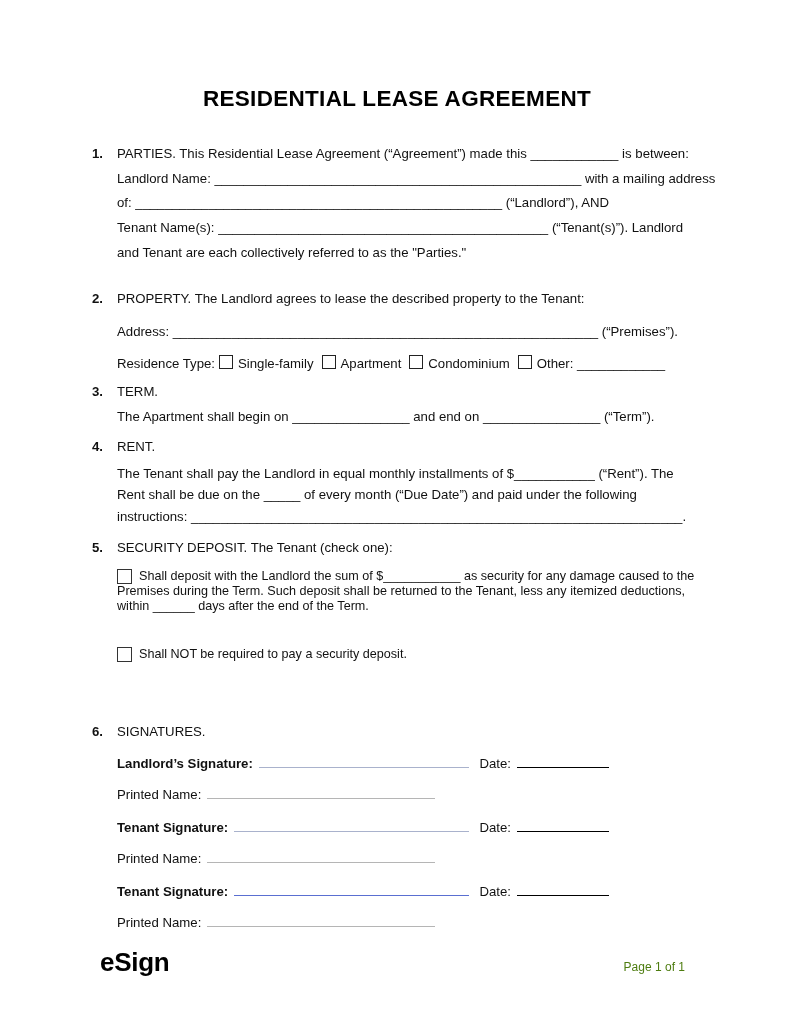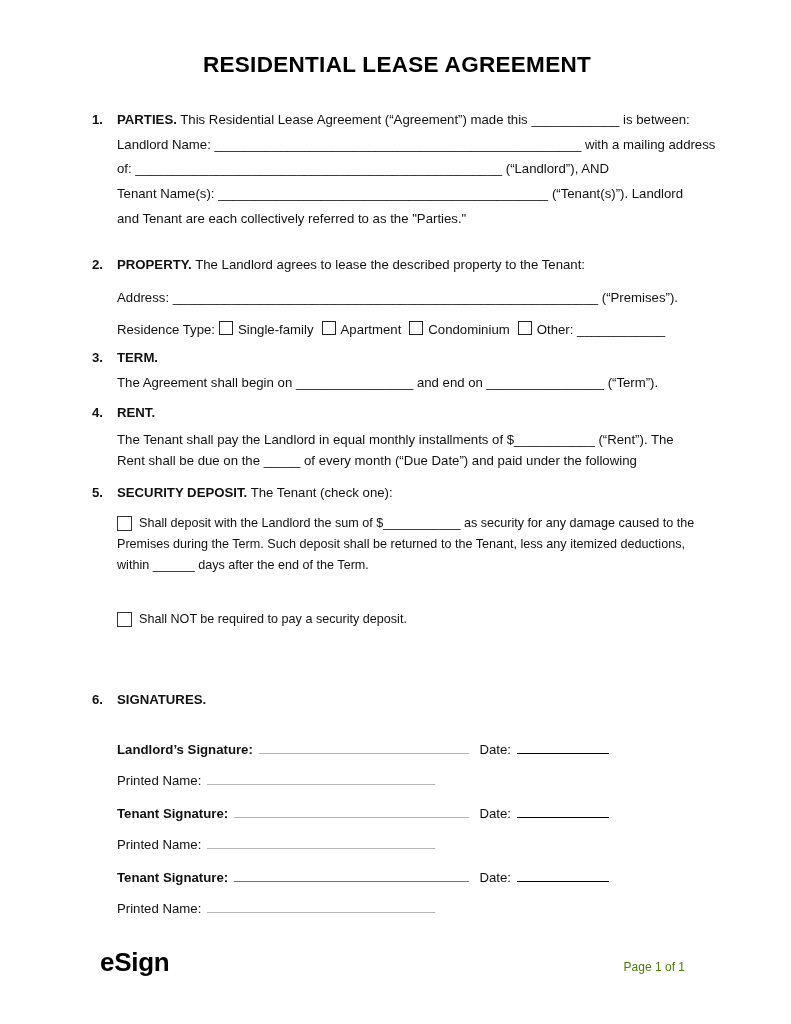--- a/index.html
+++ b/index.html
@@ -1,52 +1,52 @@
 <!DOCTYPE html>
 <html><head>
 <meta charset="utf-8">
 <style>
   html,body{margin:0;padding:0}
   body{
     width:791px;height:1024px;background:#ffffff;position:relative;
     font-family:"Liberation Sans",sans-serif;font-size:13.2px;color:#111;
     overflow:hidden;
   }
-  .page{padding:52px 89px 0 92px}
+  .page{padding:86px 89px 0 92px}
   h1.title{
     margin:0 0 30px;text-align:center;font-size:22.5px;font-weight:700;
     letter-spacing:.3px;color:#000;
   }
   .section{display:flex;align-items:flex-start}
   .num{width:25px;flex-shrink:0;font-weight:700;line-height:24.7px}
   .sbody{flex:1;min-width:0}
   .line{white-space:nowrap;line-height:24.7px}
-  b{font-weight:700}
+  b{font-weight:400}
   .blank{white-space:pre}
   
   .cb{display:inline-block;width:12px;height:12px;border:1.6px solid #222;
       background:#fff;margin:0 5px 0 8px;vertical-align:-1px}
   .cb-first{margin-left:4px}
   .cb5{display:inline-block;width:13px;height:13px;border:1.8px solid #333;
       background:#fff;margin:0 7px -2px 0;vertical-align:-2px}
   
   #sec-parties{margin-bottom:21px}
   #sec-property .addr-line{margin-top:9px}
   #sec-property .res-line{margin-top:7px}
   #sec-property{margin-bottom:3px}
   #sec-term .term-line{margin-top:1px}
   #sec-term{margin-bottom:5px}
   #sec-rent .rline{line-height:21.5px;white-space:nowrap}
   #sec-rent .rline-first{margin-top:3px}
   #sec-rent{margin-bottom:9px}
-  #sec-deposit .opt{font-size:12.6px;line-height:21px;white-space:normal}
+  #sec-deposit .opt{font-size:12.6px;line-height:15px;white-space:normal}
   #sec-deposit .opt-a{margin-top:8px}
   #sec-deposit .opt-b{margin-top:33px;white-space:nowrap}
   #sec-signatures{margin-top:58px}
-  #sec-signatures .heading-line{margin-bottom:27px}
+  #sec-signatures .heading-line{margin-bottom:9px}
   
   .sigrow{display:flex;align-items:flex-start;width:492px;line-height:19px;margin-bottom:13px}
   .sigrow .lbl{font-weight:700;flex-shrink:0}
   .fill{height:13px;align-self:baseline}
   .sig-fill{flex:1;margin:0 10px 0 6px;border-bottom:1.4px solid #a9b2cc}
   .sig-blue{border-bottom:1.6px solid #5a6fd1}
   .date-lbl{flex-shrink:0}
   .date-fill{width:92px;margin-left:6px;border-bottom:1.3px solid #000}
   .pnrow{display:flex;align-items:flex-end;width:492px;line-height:17px;margin-bottom:15px}
   .pn-fill{width:228px;margin-left:6px;height:12px;border-bottom:1px solid #b5b5b5}
@@ -93,37 +93,39 @@
         <span>(“Premises”).</span></div>
       <div class="line res-line"><span>Residence Type:</span><span class="cb cb-first"></span><span>Single-family</span><span class="cb"></span><span>Apartment</span><span class="cb"></span><span>Condominium</span><span class="cb"></span><span>Other:</span>
         <span class="blank">____________</span></div>
     </div>
   </div>
 
   <div class="section" id="sec-term">
     <div class="num">3.</div>
     <div class="sbody">
       <div class="line"><b>TERM.</b></div>
-      <div class="line term-line"><span>The Agreement shall begin on</span>
+      <div class="line term-line"><span>The Apartment shall begin on</span>
         <span class="blank">________________</span>
         <span>and end on</span>
         <span class="blank">________________</span>
         <span>(“Term”).</span></div>
     </div>
   </div>
 
   <div class="section" id="sec-rent">
     <div class="num">4.</div>
     <div class="sbody">
       <div class="line"><b>RENT.</b></div>
       <div class="rline rline-first"><span>The Tenant shall pay the Landlord in equal monthly installments of $</span><span class="blank">___________</span>
         <span>(“Rent”). The</span></div>
       <div class="rline"><span>Rent shall be due on the</span>
         <span class="blank">_____</span>
         <span>of every month (“Due Date”) and paid under the following</span></div>
+      <div class="rline"><span>instructions:</span>
+        <span class="blank">___________________________________________________________________</span><span>.</span></div>
     </div>
   </div>
 
   <div class="section" id="sec-deposit">
     <div class="num">5.</div>
     <div class="sbody">
       <div class="line"><b>SECURITY DEPOSIT.</b>
         <span>The Tenant (check one):</span></div>
       <div class="opt opt-a"><span class="cb5"></span><span>Shall deposit with the Landlord the sum of $</span><span class="blank">___________</span>
         <span>as security for any damage caused to the Premises during the Term. Such deposit shall be returned to the Tenant, less any itemized deductions, within</span>

